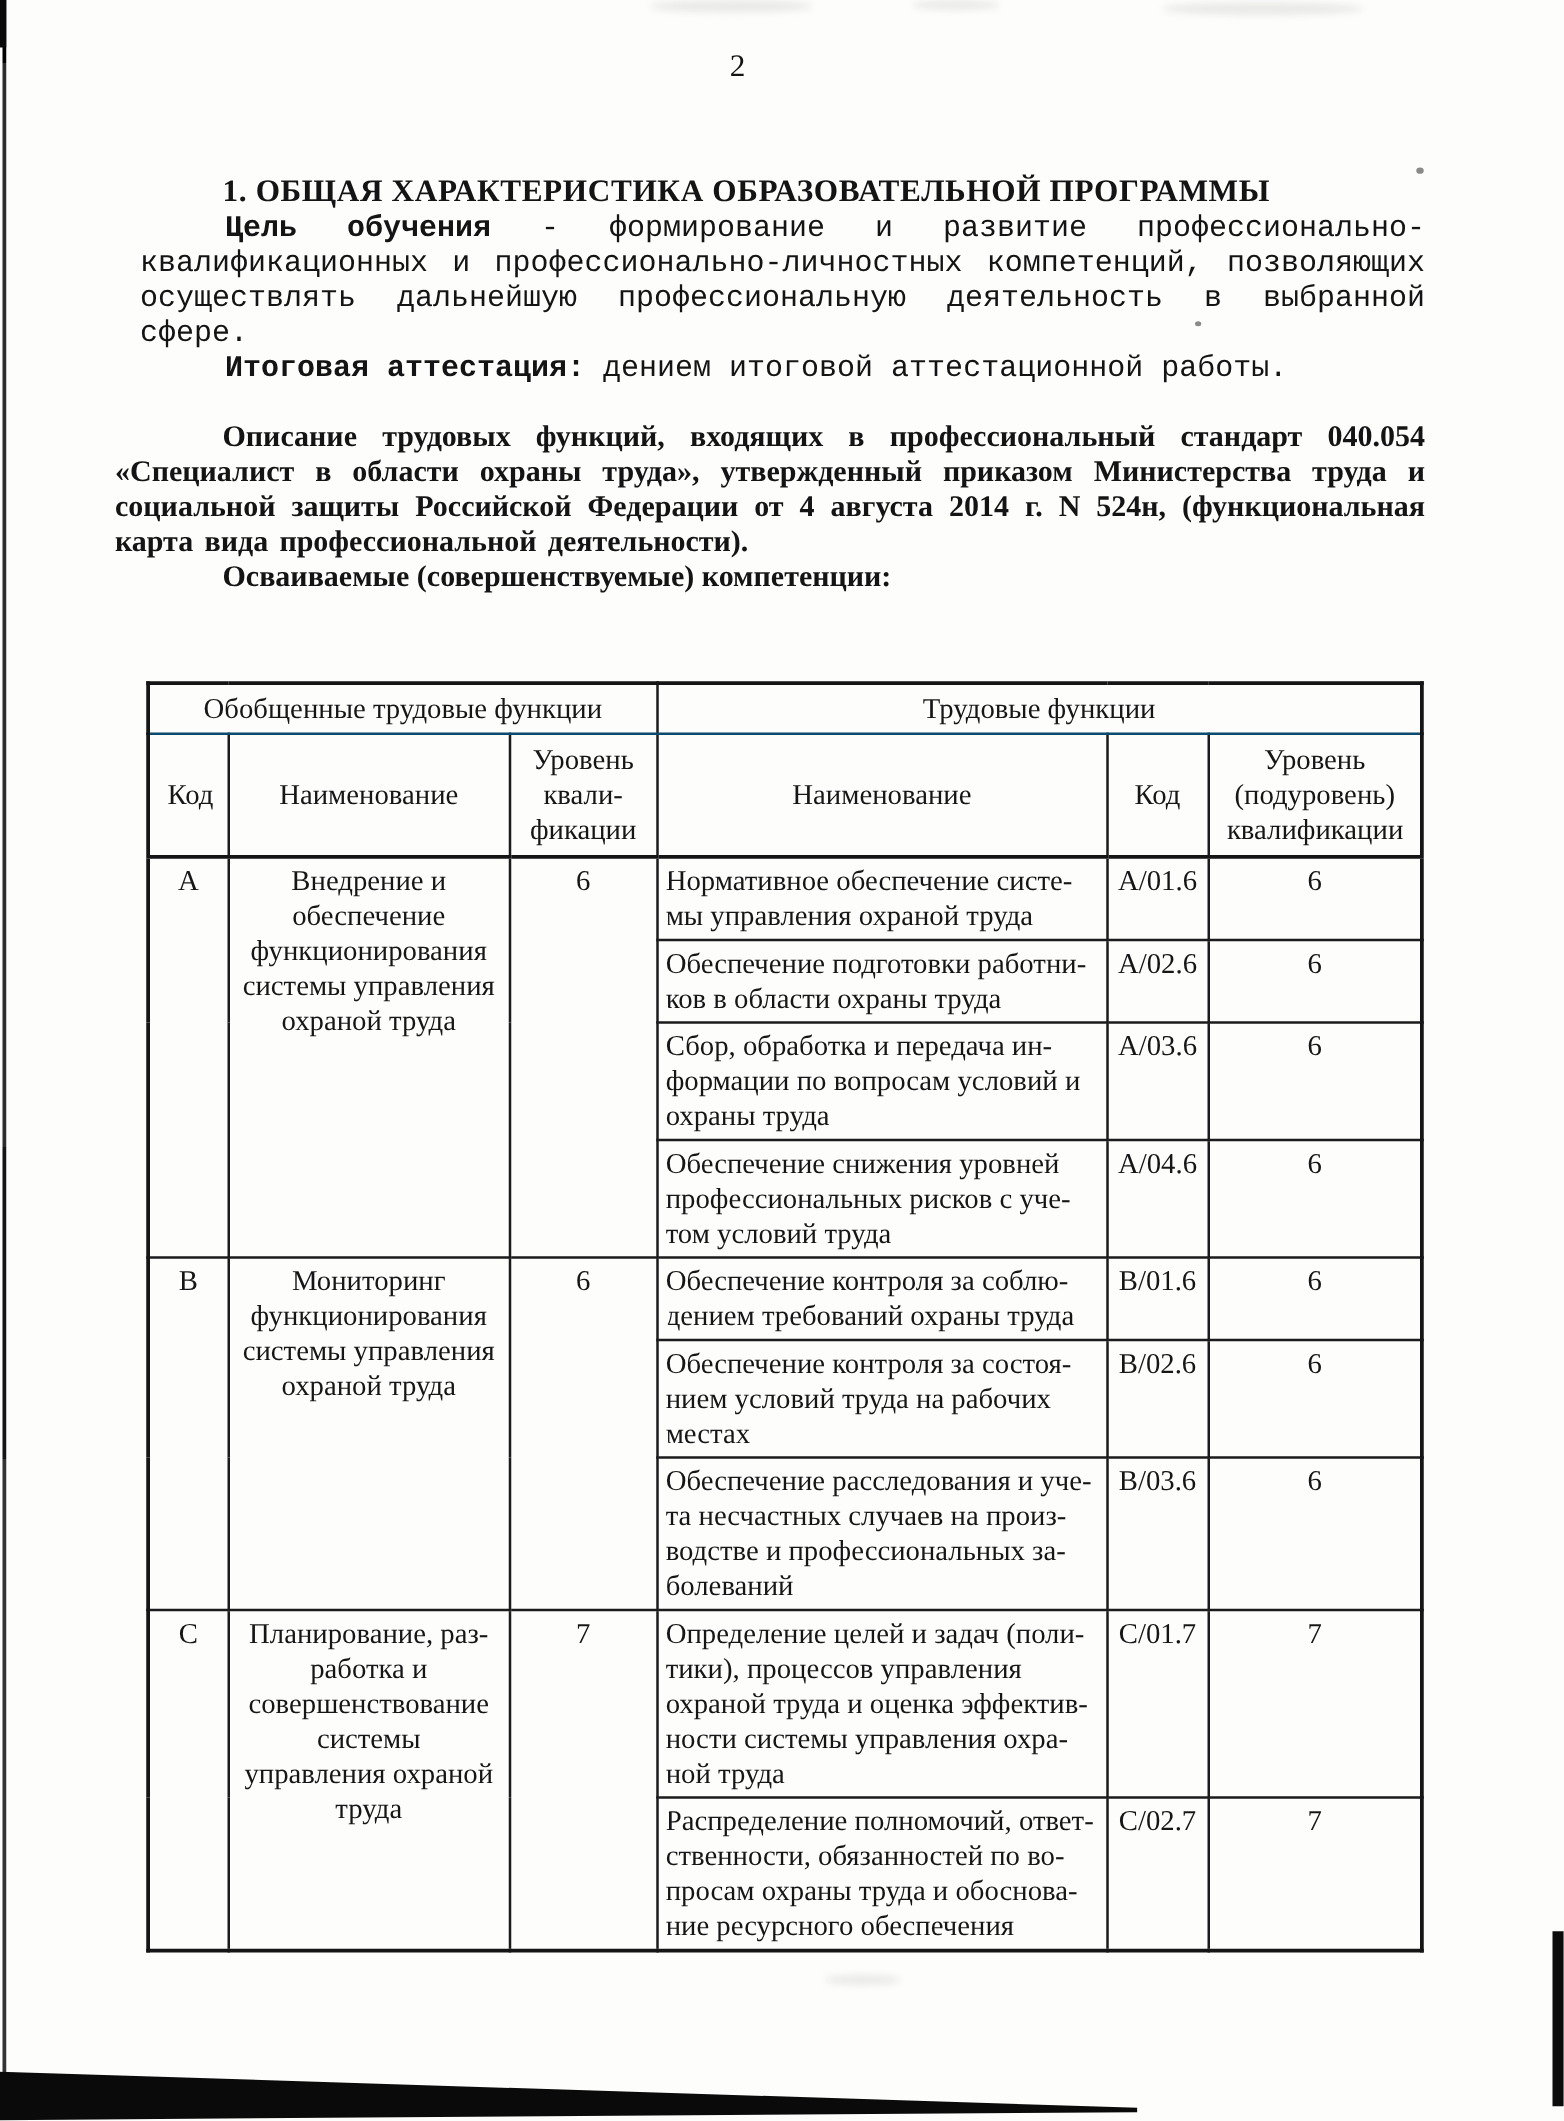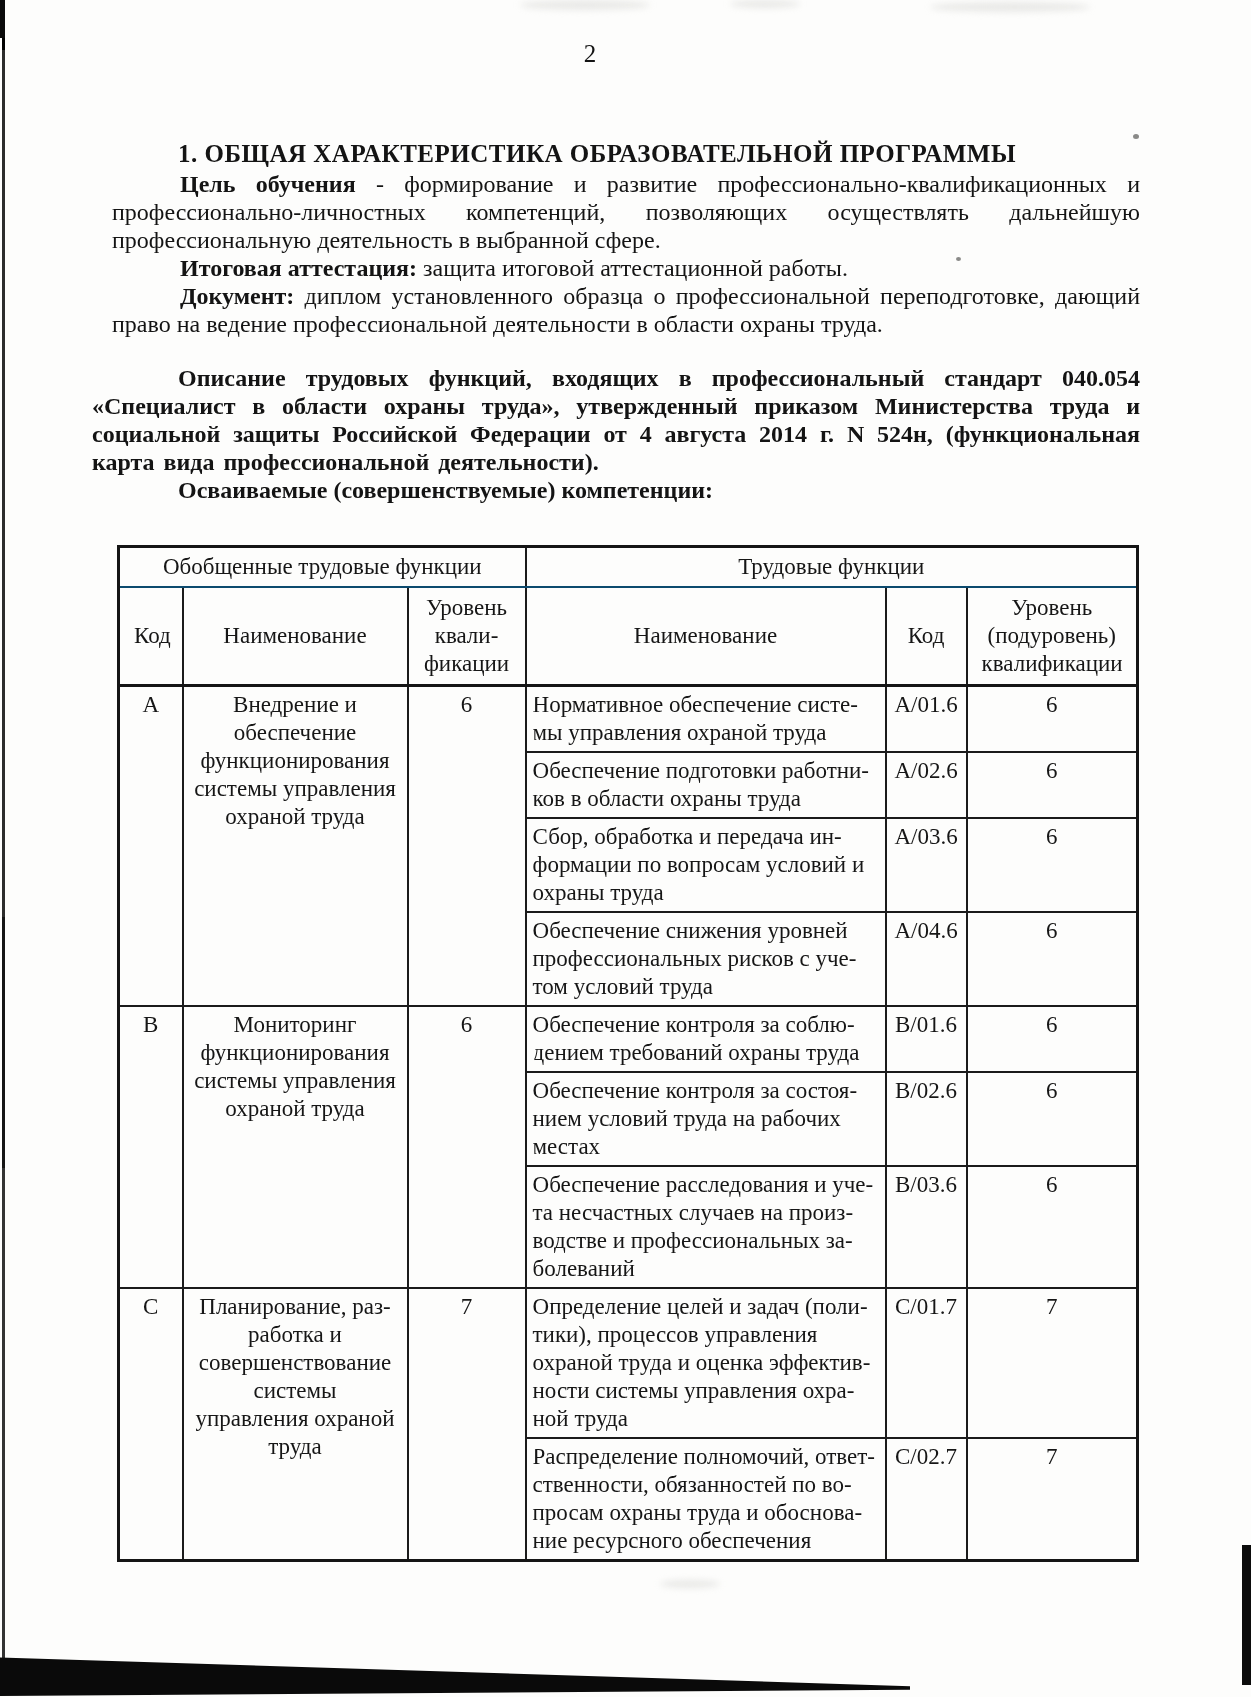--- a/index.html
+++ b/index.html
@@ -23,21 +23,21 @@
 
   .content{
     position:absolute;left:112px;top:140px;width:1028px;
     font-size:24px;line-height:28px;
   }
   .doc-title{
     font-weight:bold;font-size:25px;letter-spacing:.5px;
     text-indent:66px;margin:0 0 2px 0;
   }
   p.body-par{
-    margin:0;text-indent:68px;text-align:justify;
+    margin:0;text-indent:68px;text-align:justify;font-family:Liberation Mono, monospace;
   }
   p.body-par .lead{font-weight:bold;}
   p.standard-par{
     margin:26px 0 0 -20px;width:1048px;
     font-weight:bold;text-indent:86px;text-align:justify;
     word-spacing:3px;
   }
   p.competencies{
     margin:0 0 0 -20px;width:1048px;
     font-weight:bold;text-indent:86px;
@@ -102,23 +102,22 @@
   <div class="smudge" style="left:660px;top:1580px;width:60px;height:8px;"></div>
 
   <div class="page-number">2</div>
 
   <div class="content">
     <p class="doc-title">1. ОБЩАЯ ХАРАКТЕРИСТИКА  ОБРАЗОВАТЕЛЬНОЙ ПРОГРАММЫ</p>
 
     <p class="body-par"><span class="lead">Цель обучения</span><span> - </span><span>формирование и развитие профессионально-квалификационных и профессионально-личностных компетенций, позволяющих осуществлять дальнейшую профессиональную деятельность в выбранной сфере.</span></p>
 
 
-    <p class="body-par"><span class="lead">Итоговая аттестация:</span><span> </span><span>защита итоговой аттестационной работы.</span></p>
-
-    <p class="body-par"><span class="lead">Документ:</span><span> </span><span>диплом установленного образца о профессиональной переподготовке, дающий право на ведение профессиональной деятельности в области охраны труда.</span></p>
+    <p class="body-par"><span class="lead">Итоговая аттестация:</span><span> </span><span>дением итоговой аттестационной работы.</span></p>
+
 
     <p class="standard-par">Описание трудовых функций, входящих в профессиональный стандарт 040.054 «Специалист в области охраны труда», утвержденный приказом Министерства труда и социальной защиты Российской Федерации от 4 августа 2014 г. N 524н, (функциональная карта вида профессиональной деятельности).</p>
 
     <p class="competencies">Осваиваемые (совершенствуемые) компетенции:</p>
   </div>
 
   <table class="comp">
     <colgroup>
       <col style="width:64px">
         <col style="width:225px">

